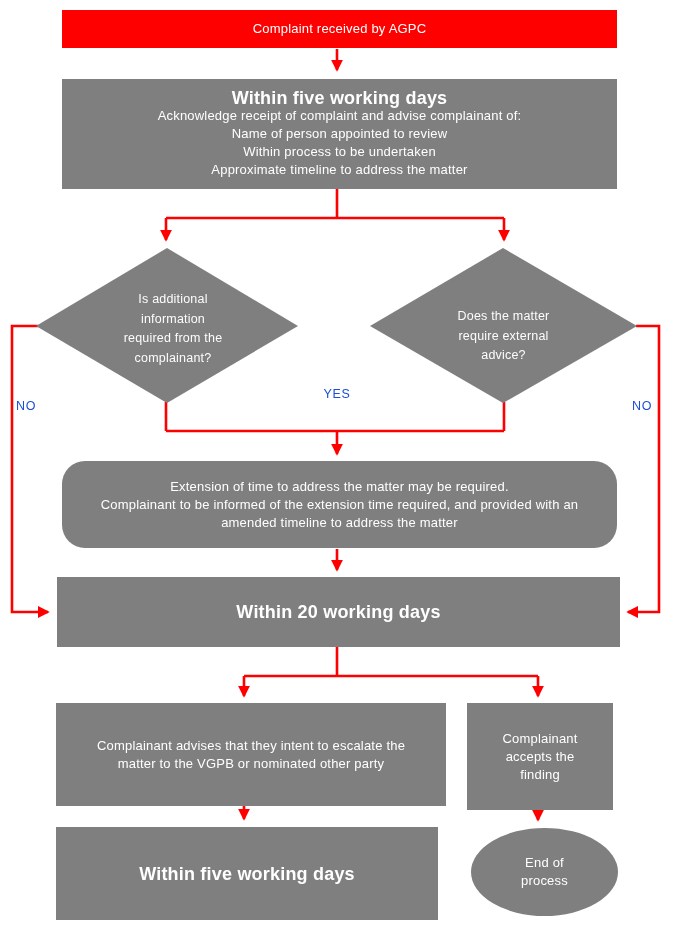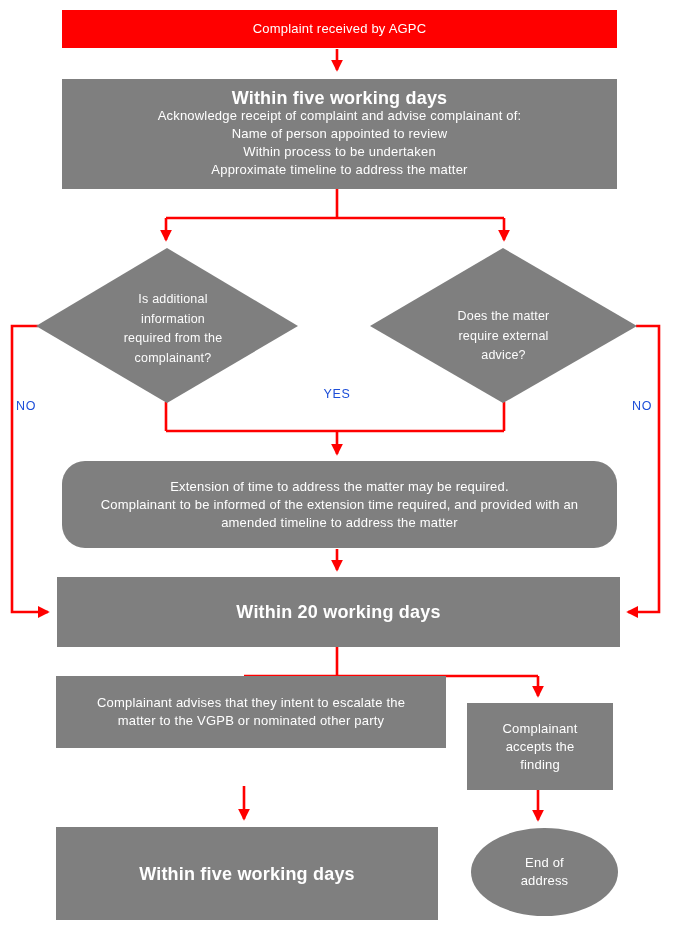--- a/index.html
+++ b/index.html
@@ -101,33 +101,33 @@
   <div class="node gray" style="left:62px;top:461px;width:555px;height:87px;border-radius:23px;">
     <span class="body">Extension of time to address the matter may be required.
 Complainant to be informed of the extension time required, and provided with an
 amended timeline to address the matter</span>
   </div>
 
   <div class="node gray" style="left:57px;top:577px;width:563px;height:70px;text-align:right;">
     <span class="title">Within 20 working days</span>
   </div>
 
-  <div class="node gray" style="left:56px;top:676px;width:390px;height:72px;">
+  <div class="node gray" style="left:56px;top:703px;width:390px;height:103px;">
     <span class="body">Complainant advises that they intent to escalate the
 matter to the VGPB or nominated other party</span>
   </div>
 
-  <div class="node gray" style="left:467px;top:703px;width:146px;height:87px;">
+  <div class="node gray" style="left:467px;top:703px;width:146px;height:107px;">
     <span class="body">Complainant
 accepts the
 finding</span>
   </div>
 
   <div class="node gray" style="left:56px;top:827px;width:382px;height:93px;">
     <span class="title">Within five working days</span>
   </div>
 
   <div class="node gray ellipse" style="left:471px;top:828px;width:147px;height:88px;">
     <span class="body">End of
-address</span>
+process</span>
   </div>
 
 </div>
 
 </body></html>

